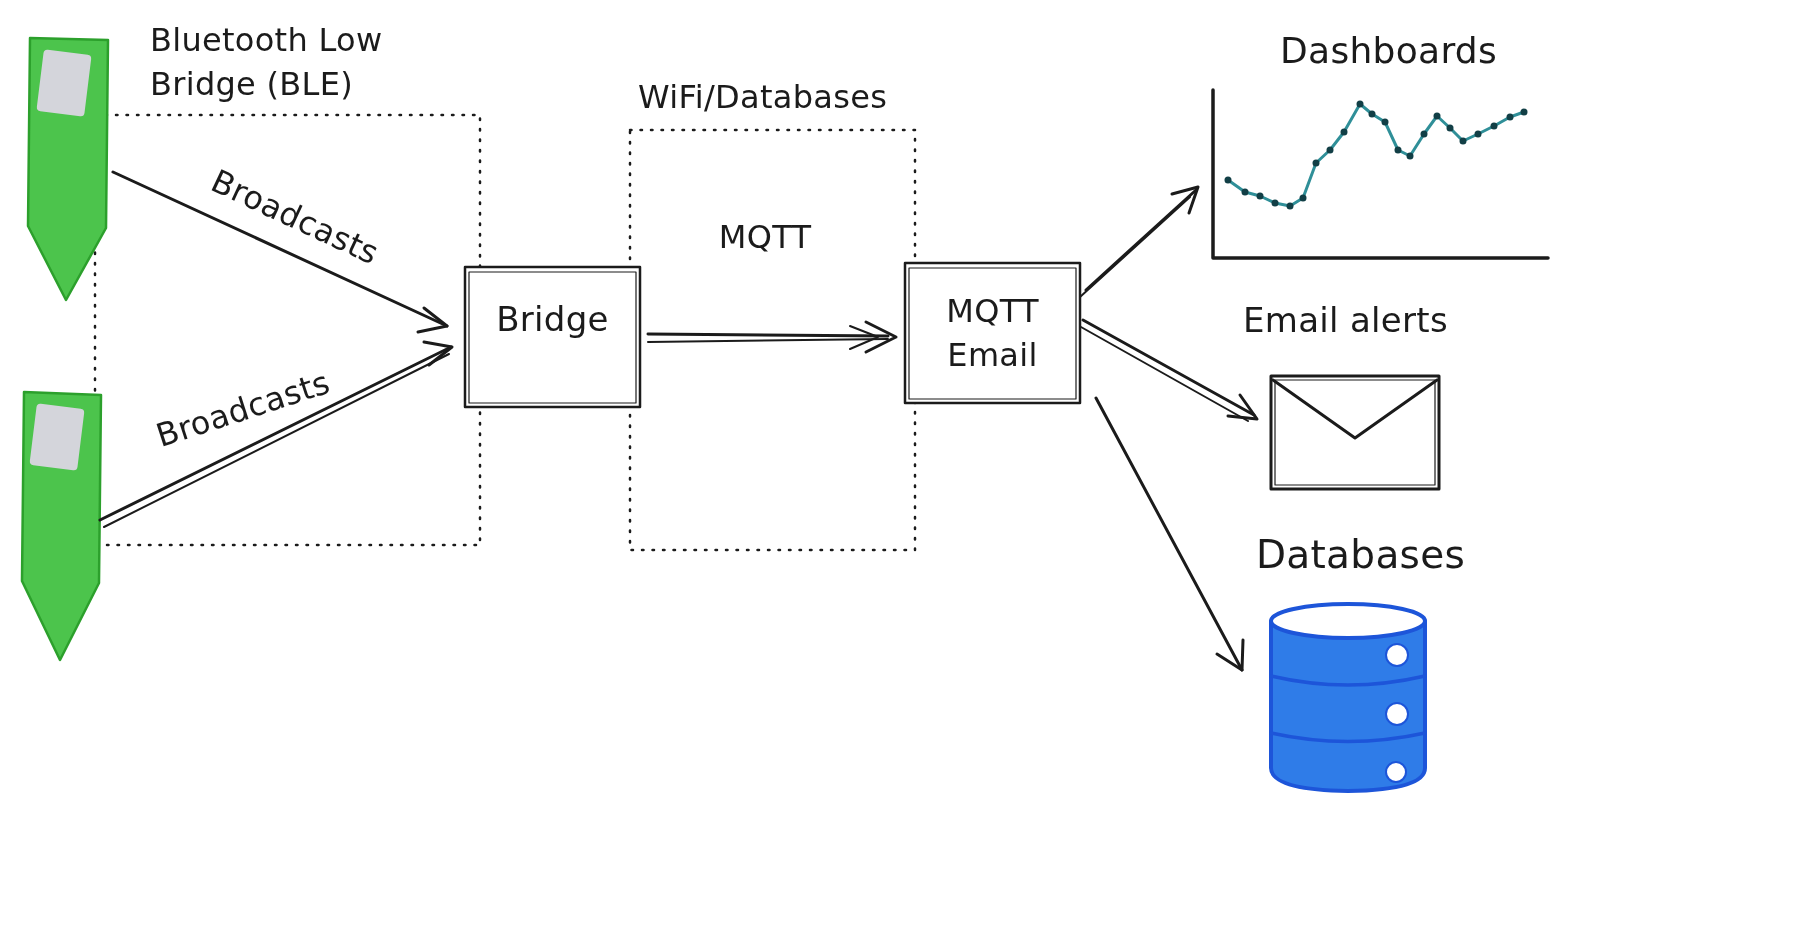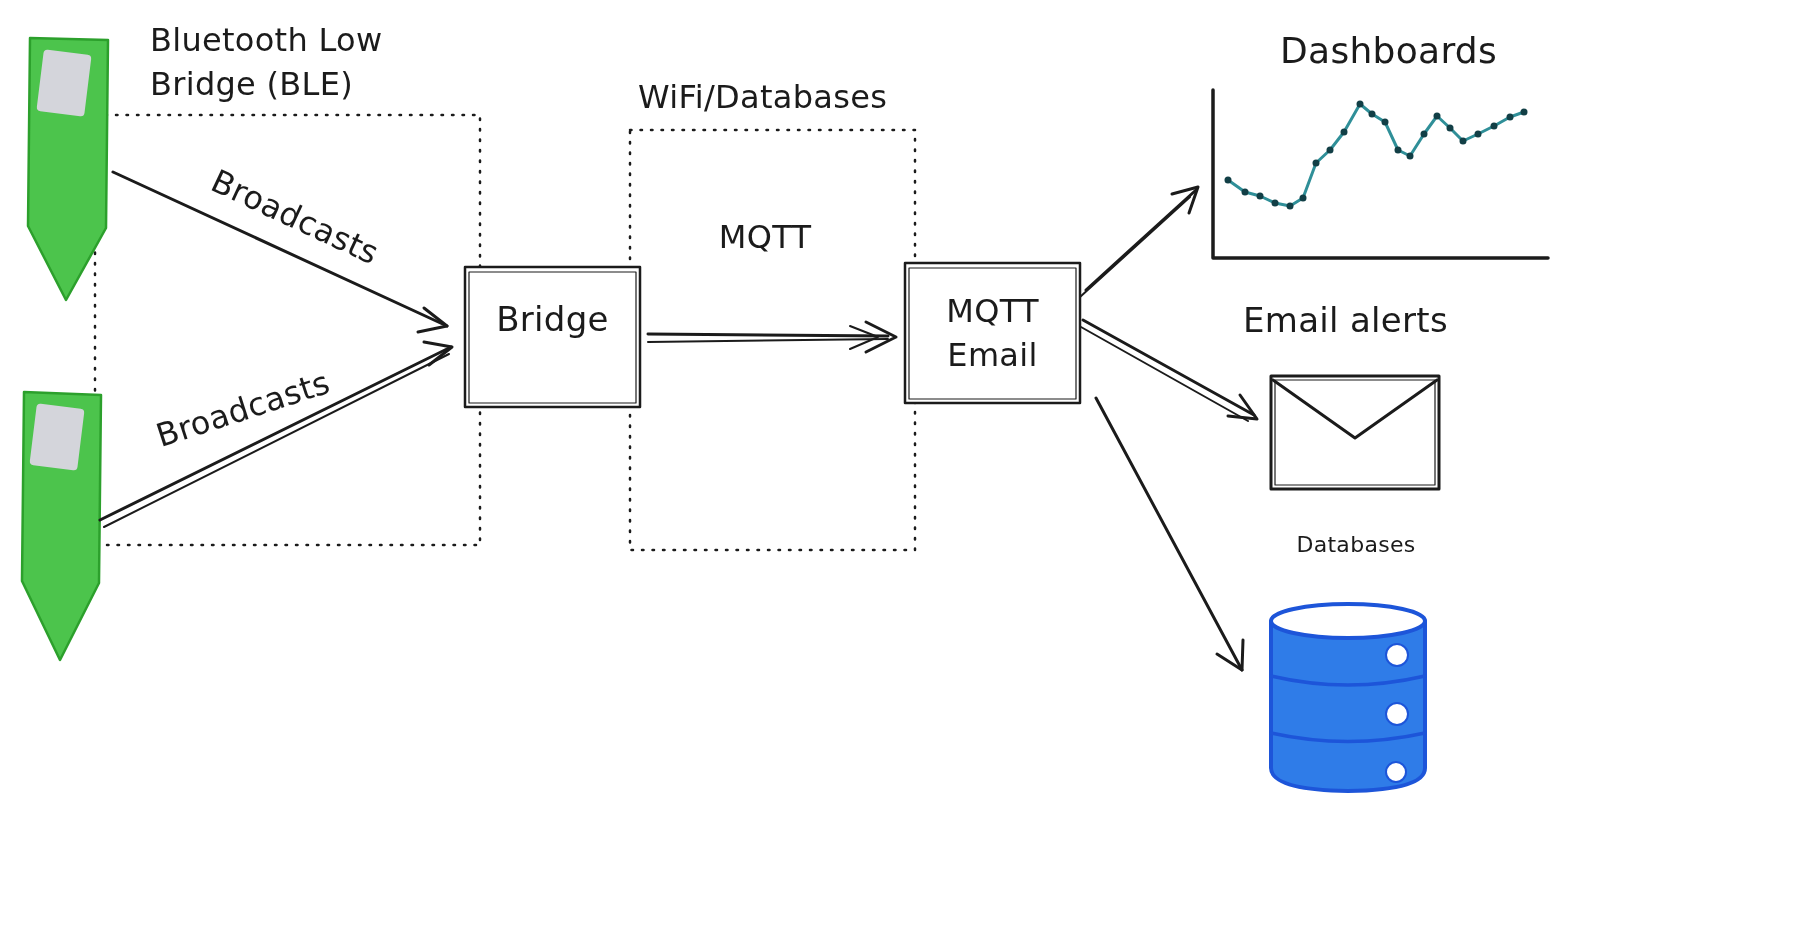--- a/index.html
+++ b/index.html
@@ -27,21 +27,21 @@
 
   .ble-zone-label      { left: 150px; top: 18px;  font-size: 32px; line-height: 44px; }
   .wifi-zone-label     { left: 638px; top: 78px;  font-size: 32px; }
   .broadcasts-top      { left: 188px; top: 198px; width: 214px; font-size: 32px; transform: rotate(25deg); transform-origin: 50% 50%; }
   .broadcasts-bottom   { left: 136px; top: 390px; width: 214px; font-size: 32px; transform: rotate(-18deg); transform-origin: 50% 50%; }
   .bridge-label        { left: 465px; top: 267px; width: 175px; height: 104px; font-size: 34px; }
   .mqtt-messages-label { left: 680px; top: 214px; width: 170px; font-size: 32px; line-height: 46px; }
   .broker-label        { left: 905px; top: 263px; width: 175px; height: 140px; font-size: 32px; line-height: 44px; }
   .dashboards-label    { left: 1280px; top: 30px;  width: 212px; font-size: 36px; }
   .email-label         { left: 1238px; top: 300px; width: 215px; font-size: 34px; }
-  .databases-label     { left: 1256px; top: 532px; width: 200px; font-size: 22px; }
+  .databases-label     { left: 1256px; top: 532px; width: 200px; font-size: 39px; }
 </style>
 </head>
 <body>
 
 <div class="stage">
 
   <svg class="gfx" width="1813" height="935" viewBox="0 0 1813 935" fill="none" stroke-linecap="round" stroke-linejoin="round">
 
     <g>
       <rect x="95" y="115" width="385" height="430" stroke="#1b1b1b" stroke-width="2.5" stroke-dasharray="1.5 9"></rect>

